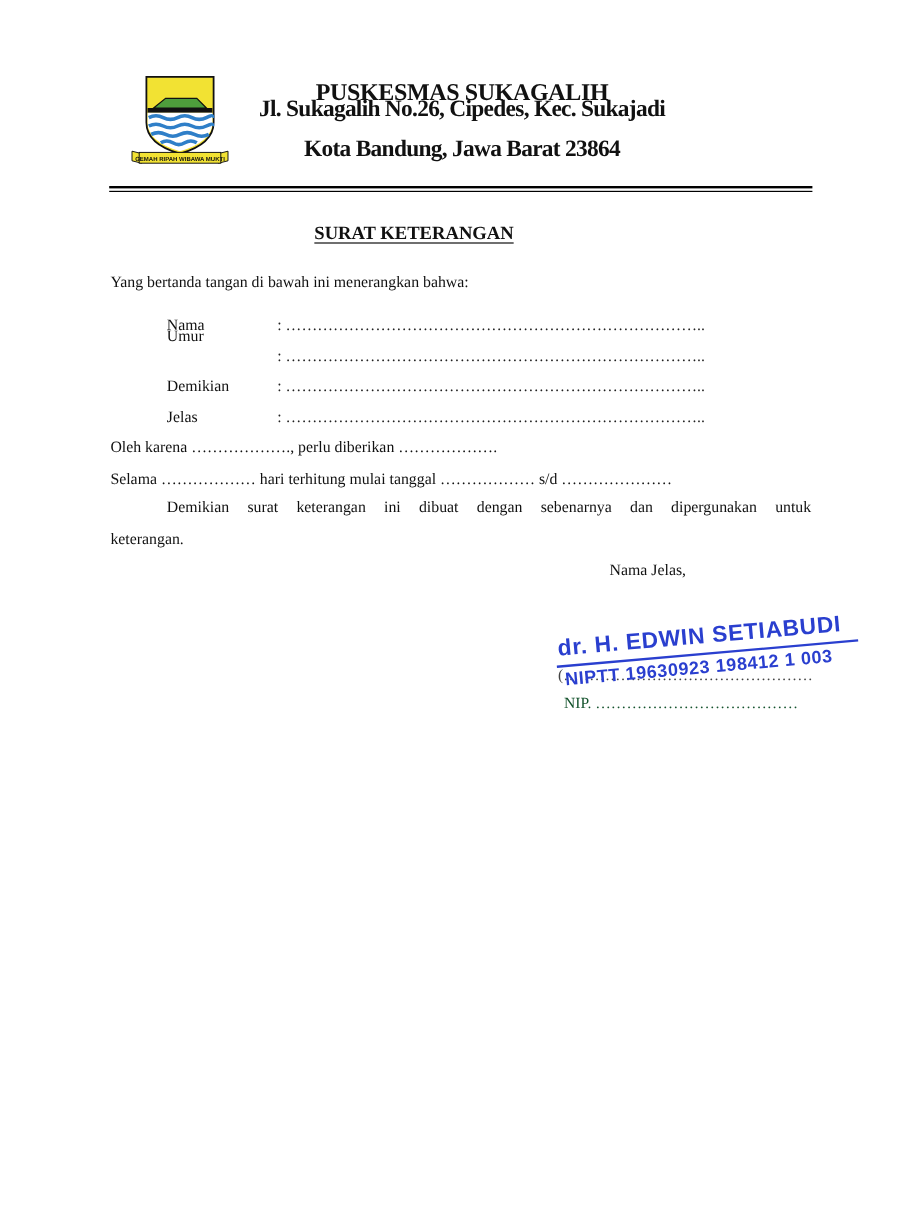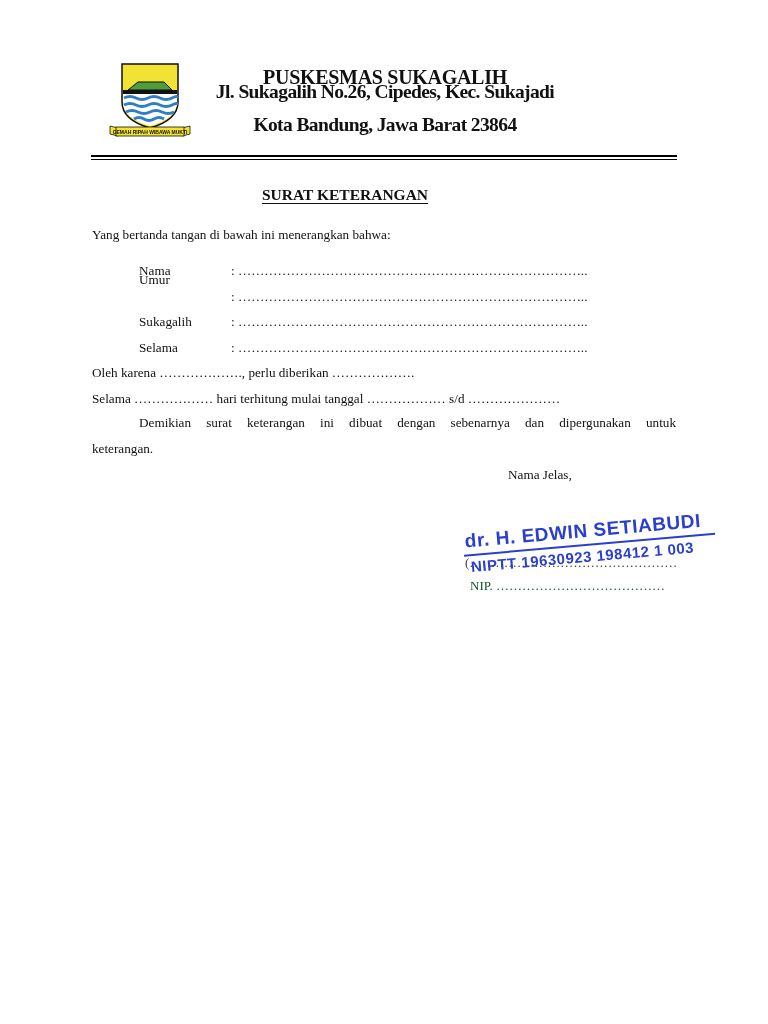--- a/index.html
+++ b/index.html
@@ -77,24 +77,24 @@
 </div>
 
 <div id="intro" class="body-text">Yang bertanda tangan di bawah ini menerangkan bahwa:</div>
 
 <div class="body-text field-label" style="top:263px">Nama</div>
 <div class="body-text field-value" style="top:263px">: ……………………………………………………………………..</div>
 
 <div class="body-text field-label" style="top:272px">Umur</div>
 <div class="body-text field-value" style="top:289px">: ……………………………………………………………………..</div>
 
-<div class="body-text field-label" style="top:314px">Sukagalih</div>
+<div class="body-text field-label" style="top:314px">Demikian</div>
 <div class="body-text field-value" style="top:314px">: ……………………………………………………………………..</div>
 
-<div class="body-text field-label" style="top:340px">Selama</div>
+<div class="body-text field-label" style="top:340px">Jelas</div>
 <div class="body-text field-value" style="top:340px">: ……………………………………………………………………..</div>
 
 <div id="oleh" class="body-text">Oleh karena ………………., perlu diberikan ……………….</div>
 <div id="selama" class="body-text">Selama ……………… hari terhitung mulai tanggal ……………… s/d …………………</div>
 <div id="demikian" class="body-text">Demikian surat keterangan ini dibuat dengan sebenarnya dan dipergunakan untuk</div>
 <div id="semestinya" class="body-text">keterangan.</div>
 
 <div id="nama-jelas" class="body-text">Nama Jelas,</div>
 
 <div id="sig-name-line" class="body-text">(…………………………………………</div>

